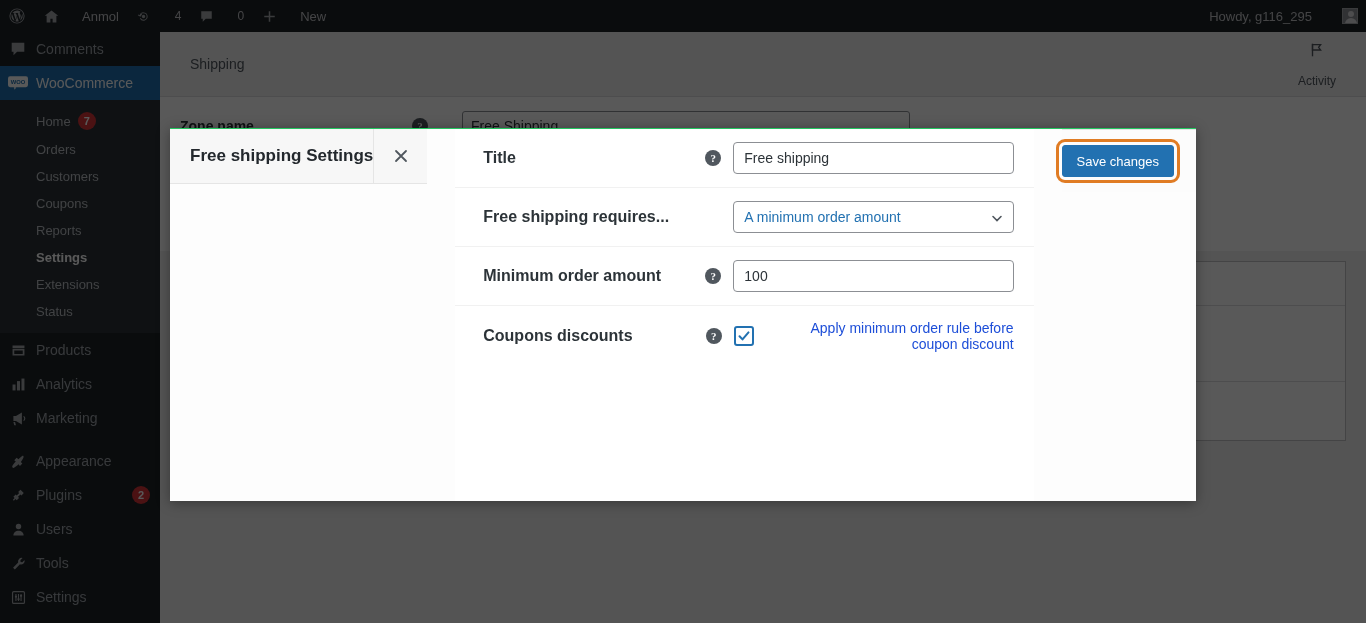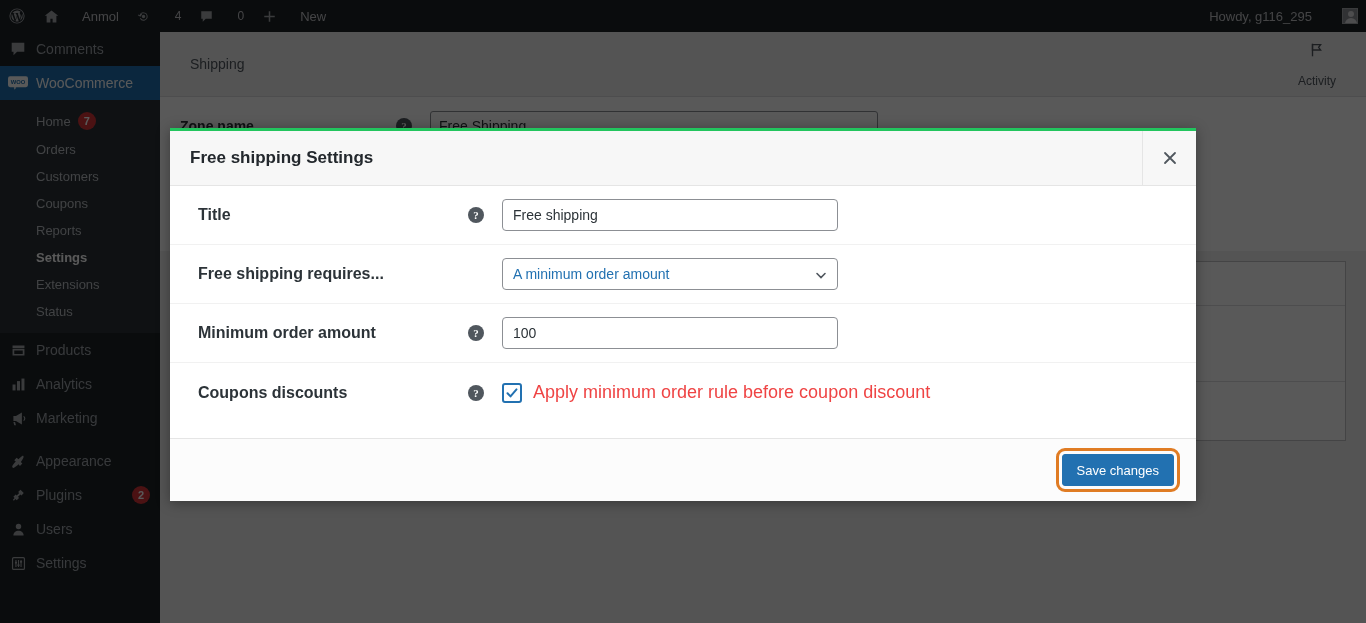--- a/index.html
+++ b/index.html
@@ -95,21 +95,21 @@
     font-size: 14px; color: #50575e; padding: 6px 10px;
   }
   .activity-btn {
     margin-left: auto; display: flex; flex-direction: column;
     align-items: center; gap: 12px; color: #50575e; font-size: 12px;
     padding: 4px 10px; cursor: pointer;
   }
   .zone-row {
     display: flex; align-items: center; background: #fff;
     border-top: 1px solid #dcdcde;
-    padding: 14px 20px 14px 20px; gap: 0;
+    padding: 14px 20px 14px 20px; gap: 16px;
   }
   .zone-label { width: 216px; font-size: 14px; font-weight: 600; color: #2c3338; }
   .helptip {
     display: inline-flex; align-items: center; justify-content: center;
     width: 16px; height: 16px; border-radius: 50%;
     background: #50575e; color: #fff; font-size: 11px;
     font-weight: bold; font-family: "Liberation Serif", serif;
     cursor: pointer; flex: none;
   }
   .zone-input {
@@ -151,22 +151,23 @@
     position: absolute; top: 0; left: 0; width: 1366px; height: 623px;
     background: rgba(0,0,0,0.65); z-index: 70;
   }
 
   
   #modal {
     position: absolute; left: 170px; top: 128px;
     width: 1026px; height: 373px;
     background: #fdfdfd; z-index: 80;
     box-shadow: 0 2px 12px rgba(0,0,0,0.35);
-    display: flex; flex-direction: column;
-    border-top: 3px solid #22c55e;
+    display: flex; flex-direction: row;
+    border-top: 1px solid #22c55e;
+    gap: 28px;
   }
   .modal-header {
     height: 55px; display: flex; align-items: stretch;
     background: #f7f7f7; border-bottom: 1px solid #e5e5e5;
   }
   .modal-title {
     flex: 1; display: flex; align-items: center;
     padding-left: 20px; font-size: 17px; font-weight: bold; color: #23282d;
   }
   .modal-close {
@@ -199,21 +200,21 @@
     cursor: pointer;
   }
   .caret { width: 12px; height: 12px; }
   .cbwrap { display: flex; align-items: center; gap: 11px; }
   .checkbox {
     width: 20px; height: 20px; border: 2px solid #2271b1;
     border-radius: 3px; background: #fff;
     display: flex; align-items: center; justify-content: center;
     cursor: pointer; flex: none;
   }
-  .cblabel { font-size: 18px; color: #ef4444; }
+  .cblabel { font-size: 14px; color: #1d4ed8; text-align: right; }
   .modal-footer {
     height: 63px; background: #fcfcfc; border-top: 1px solid #e5e5e5;
     display: flex; align-items: center; justify-content: flex-end;
     padding-right: 22px;
   }
   .btn-primary {
     display: inline-flex; align-items: center; justify-content: center;
     height: 32px; padding: 0 14px;
     background: #2271b1; border: 1px solid #2271b1; border-radius: 3px;
     color: #fff; font-size: 13px; cursor: pointer;
@@ -373,20 +374,28 @@
       <span class="badge" style="margin-right:10px;">2</span>
     </div>
     <div class="menu-top">
       <span class="mi-icon">
         <svg width="17" height="17" viewBox="0 0 20 20" fill="currentColor">
             <circle cx="10" cy="6.5" r="3.2"></circle>
             <path d="M4 17c0-3.3 2.7-5.4 6-5.4s6 2.1 6 5.4z"></path>
           </svg>
       </span>
       <span class="mi-label">Users</span>
+    </div>
+    <div class="menu-top">
+      <span class="mi-icon">
+        <svg width="17" height="17" viewBox="0 0 20 20" fill="currentColor">
+            <path d="M14.8 3.5a4.3 4.3 0 0 0-5.2 5.4l-6 6 2.1 2.1 6-6a4.3 4.3 0 0 0 5.4-5.2l-2.6 2.6-2-.3-.3-2z"></path>
+          </svg>
+      </span>
+      <span class="mi-label">Tools</span>
     </div>
     <div class="menu-top">
       <span class="mi-icon">
         <svg width="17" height="17" viewBox="0 0 20 20" fill="currentColor">
             <rect x="3" y="3" width="14" height="14" rx="1.5" fill="none" stroke="currentColor" stroke-width="1.4"></rect>
             <path d="M7 6v8M10 6v8M13 6v8" stroke="currentColor" stroke-width="1.3"></path>
             <rect x="5.8" y="8" width="2.4" height="2" fill="currentColor"></rect>
             <rect x="8.8" y="11" width="2.4" height="2" fill="currentColor"></rect>
             <rect x="11.8" y="7" width="2.4" height="2" fill="currentColor"></rect>
           </svg>

